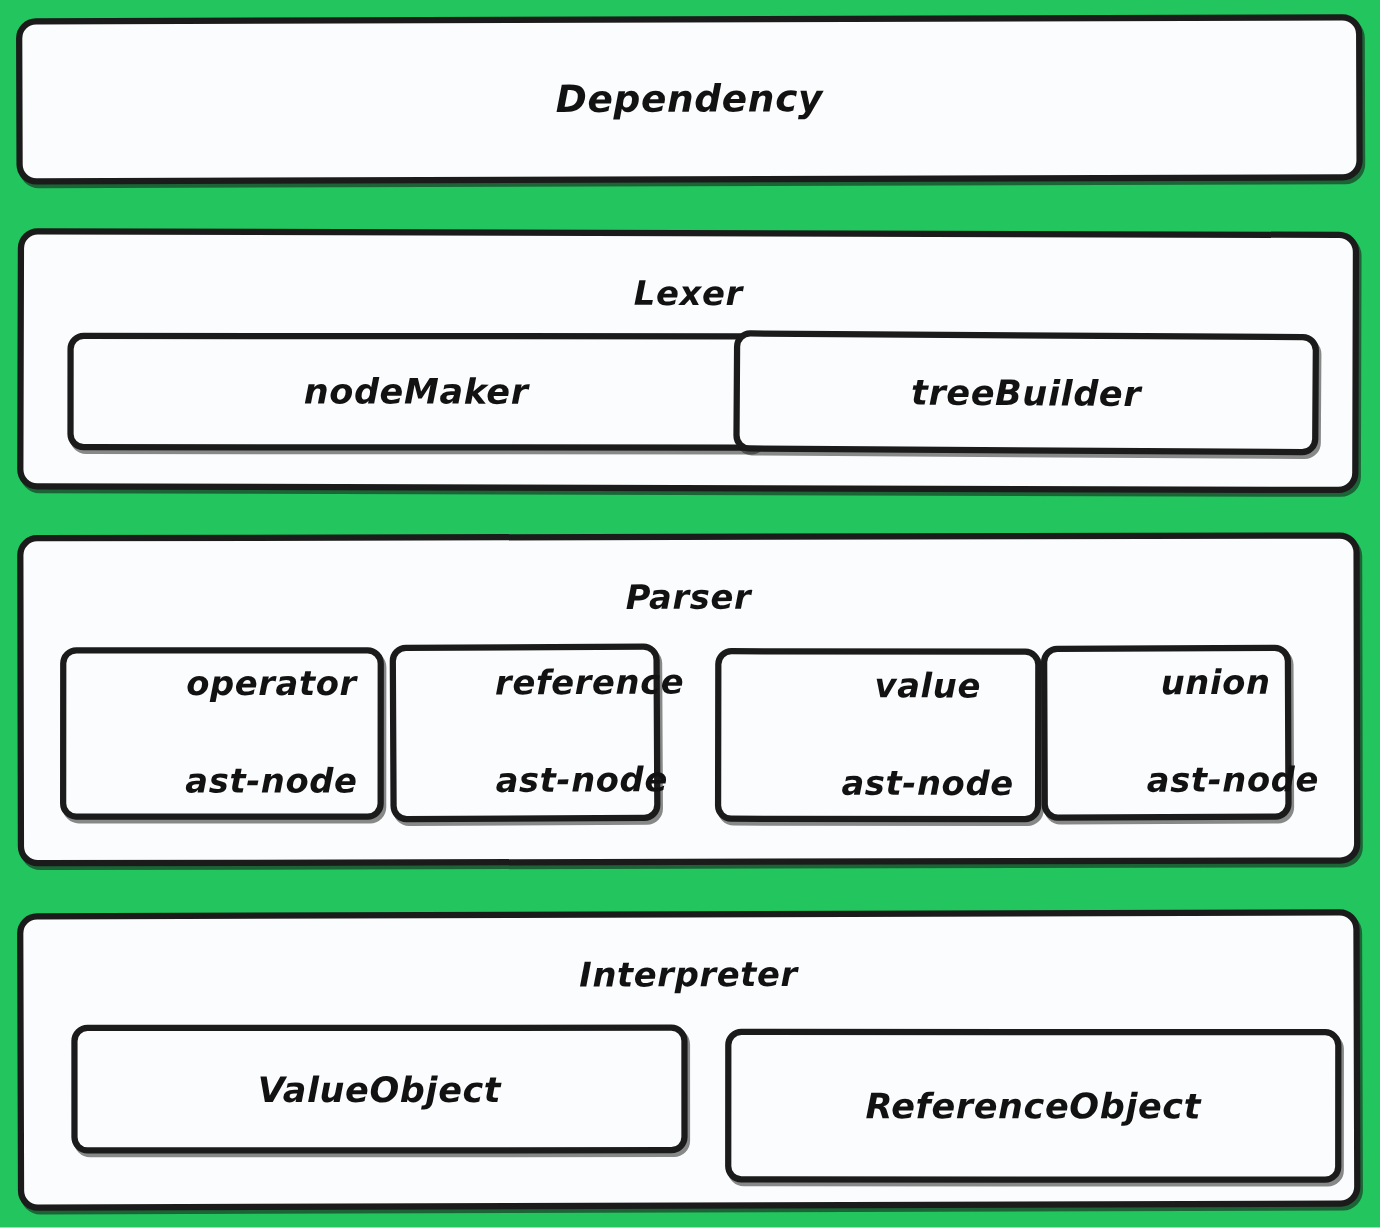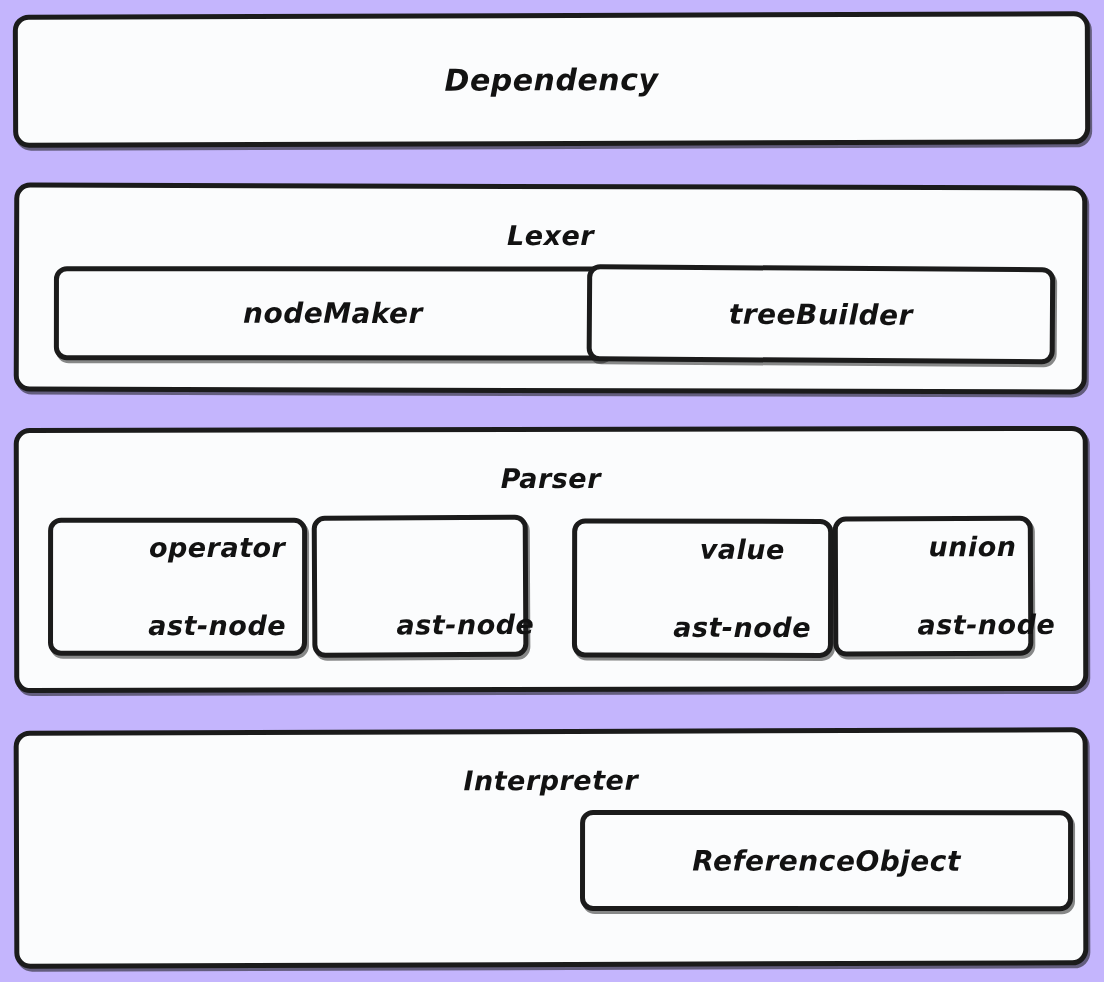--- a/index.html
+++ b/index.html
@@ -8,21 +8,21 @@
     padding: 0;
     background: #f7f8fa;
   }
   body {
     font-family: "DejaVu Sans", sans-serif;
   }
   #canvas {
     position: relative;
     width: 1104px;
     height: 982px;
-    background: #c4b5fd;
+    background: #22c55e;
     overflow: hidden;
   }
 
   
   .box {
     position: absolute;
     box-sizing: border-box;
     background: #fbfcfd;
     border: 5px solid #1b1b1b;
     border-radius: 16px;
@@ -103,21 +103,21 @@
 
     <div class="box inner sk2" style="left:29px; top:85px; width:259px; height:138px;">
       <div class="label node-label two-line">
         <span>operator</span><br>
         <span>ast-node</span>
       </div>
     </div>
 
     <div class="box inner sk1" style="left:293px; top:83px; width:216px; height:142px;">
       <div class="label node-label two-line">
-        <br>
+        <span>reference</span><br>
         <span>ast-node</span>
       </div>
     </div>
 
     <div class="box inner sk4" style="left:553px; top:87px; width:261px; height:139px;">
       <div class="label node-label two-line">
         <span>value</span><br>
         <span>ast-node</span>
       </div>
     </div>
@@ -126,19 +126,22 @@
       <div class="label node-label two-line">
         <span>union</span><br>
         <span>ast-node</span>
       </div>
     </div>
   </div>
 
   <div class="box sk1" style="left:14px; top:729px; width:1074px; height:238px;">
     <div class="label group-title" style="top:31px;">Interpreter</div>
 
+    <div class="box inner sk2" style="left:38px; top:85px; width:493px; height:103px;">
+      <div class="label node-label">ValueObject</div>
+    </div>
 
-    <div class="box inner sk4" style="left:561px; top:77px; width:493px; height:101px;padding-left:19px;">
+    <div class="box inner sk4" style="left:561px; top:90px; width:493px; height:123px;padding-left:19px;">
       <div class="label node-label">ReferenceObject</div>
     </div>
   </div>
 
 </div>
 
 </body></html>

